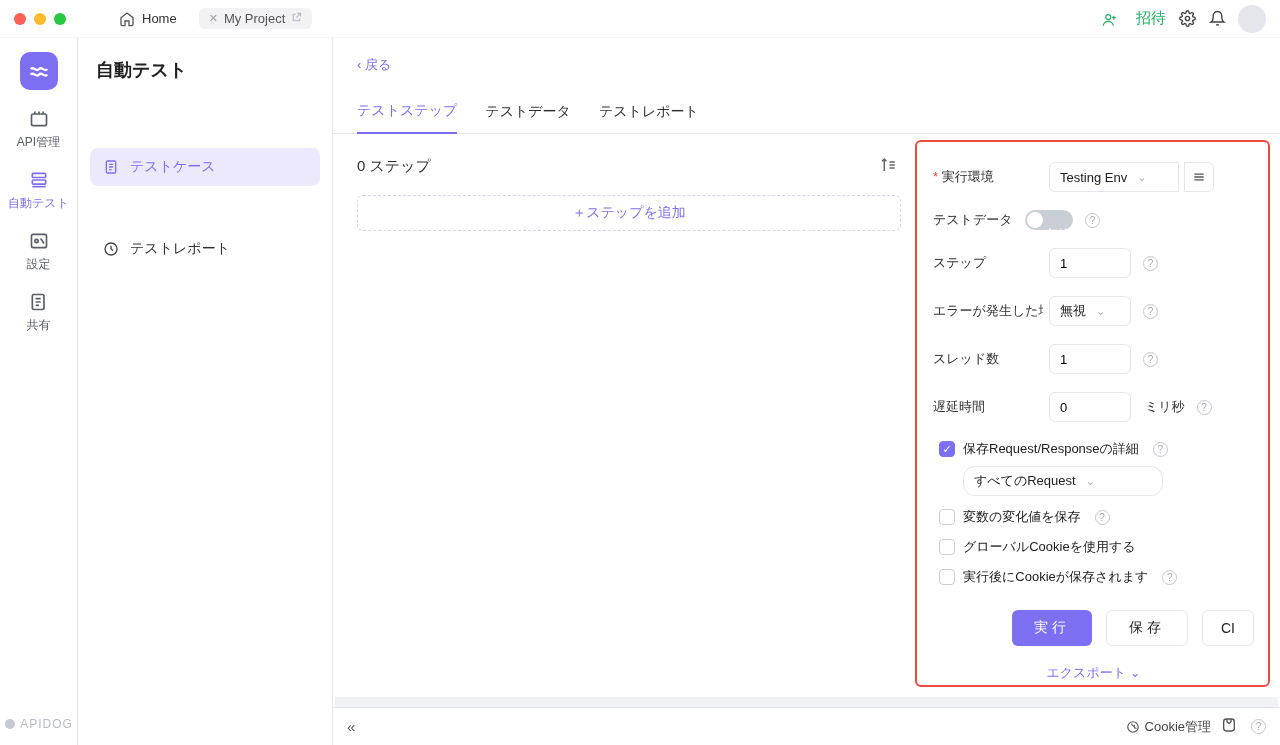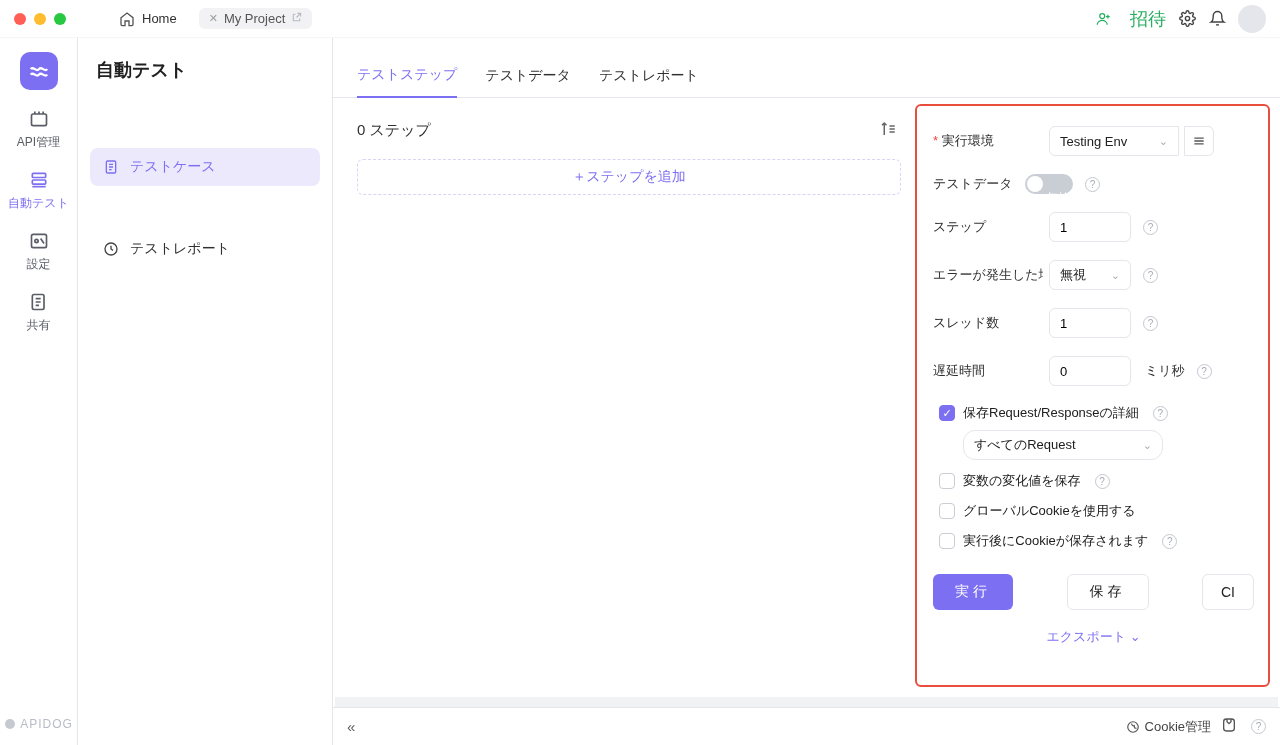--- a/index.html
+++ b/index.html
@@ -17,21 +17,21 @@
   
   .titlebar { height: 38px; display:flex; align-items:center; padding:0 14px; gap:12px; border-bottom:1px solid #f6f6f8; }
   .traffic { display:flex; gap:8px; }
   .traffic span { width:12px; height:12px; border-radius:50%; }
   .tr-red{background:#ff5f57;} .tr-yellow{background:#febc2e;} .tr-green{background:#28c840;}
   .titlebar .home-btn { display:flex; align-items:center; gap:6px; padding:4px 10px; border-radius:6px; color:#303030; }
   .titlebar .proj-tab { display:flex; align-items:center; gap:6px; padding:3px 10px; border-radius:6px; background:#f2f2f5; color:#555; }
   .titlebar .proj-tab .x { color:#9aa0a6; font-size:11px; }
   .titlebar .proj-tab .ext { color:#b7b9c4; font-size:11px; }
   .titlebar .spacer { flex:1; }
-  .titlebar .invite { display:flex; align-items:center; gap:18px; color:#27ae60; font-size:18px; }
+  .titlebar .invite { display:flex; align-items:flex-end; gap:18px; color:#27ae60; font-size:15px; }
   .titlebar .ico { width:18px; height:18px; display:flex; align-items:center; justify-content:center; }
   .avatar-circle { width:28px; height:28px; border-radius:50%; background:#e5e6eb; }
 
   
   .body-row { display:flex; height:calc(745px - 38px); }
   .rail { width:78px; border-right:1px solid var(--border); display:flex; flex-direction:column; align-items:center; padding-top:14px; gap:18px; }
   .rail .logo { width:38px; height:38px; border-radius:10px; background:var(--purple); display:flex; align-items:center; justify-content:center; }
   .rail .rail-item { display:flex; flex-direction:column; align-items:center; gap:4px; font-size:12px; color:#5a5d66; }
   .rail .rail-item.active { color:var(--purple); }
   .rail .rail-ico { width:22px; height:22px; display:flex; align-items:center; justify-content:center; }
@@ -58,38 +58,38 @@
   .steps-head .cnt { color:#303030; }
   .sort-ico { color:#777; }
   .add-step { margin-top:18px; border:1px dashed #d8d4f6; color:var(--purple); border-radius:6px; text-align:center; padding:8px 0; font-size:14px; }
 
   
   .settings { width:355px; margin:6px 10px 10px 0; border:2px solid var(--higlight); border-radius:6px; padding:20px 14px 14px 16px; display:flex; flex-direction:column; gap:18px; }
   .row { display:flex; align-items:center; gap:6px; }
   .lbl { width:110px; text-align:left; font-size:13px; color:#303030; flex-shrink:0; }
   .req::before { content:"* "; color:#f53f3f; }
   .sel, .inp { border:1px solid var(--border); border-radius:6px; height:30px; display:flex; align-items:center; padding:0 10px; font-size:13px; background:#fff; }
-  .sel { justify-content:space-between; gap:10px; }
+  .sel { justify-content:flex-start; gap:10px; }
   .sel .chev { color:#a8adb7; font-size:11px; }
   .inp input { border:none; outline:none; width:100%; font-size:13px; background:transparent; }
   .w-env { width:130px; }
   .menu-btn { width:30px; height:30px; border:1px solid var(--border); border-radius:6px; display:flex; align-items:center; justify-content:center; margin-left:-1px; }
   .help { width:15px; height:15px; border:1px solid #c4c7cf; border-radius:50%; color:#a6aab3; font-size:10px; display:flex; align-items:center; justify-content:center; margin-left:6px; }
   .toggle { width:48px; height:20px; border-radius:10px; background:#c9cdd4; position:relative; display:flex; align-items:center; }
   .toggle .knob { width:16px; height:16px; border-radius:50%; background:#fff; position:absolute; left:2px; }
   .toggle .txt { font-size:11px; color:#fff; margin-left:22px;margin-top:26px; }
   .w-num { width:82px; }
   .w-sel { width:82px; }
   .unit { font-size:13px; color:#303030; margin-left:8px; }
   .checks { display:flex; flex-direction:column; gap:12px; padding-left:6px; }
   .chk-row { display:flex; align-items:center; gap:8px; font-size:13px; }
   .chk { width:16px; height:16px; border:1px solid #c9cdd4; border-radius:4px; flex-shrink:0; display:flex; align-items:center; justify-content:center; }
   .chk.checked { background:var(--purple); border-color:var(--purple); color:#fff; font-size:11px; }
   .req-sel { margin-left:24px; width:200px;border-radius:12px; }
-  .btn-row { display:flex; gap:14px; justify-content:space-between; margin-top:6px; }
+  .btn-row { display:flex; gap:14px; justify-content:flex-end; margin-top:6px; }
   .btn { height:36px; padding:0 22px; border-radius:6px; font-size:14px; display:flex; align-items:center; justify-content:center; letter-spacing:4px; }
   .btn.primary { background:var(--purple); color:#fff; }
   .btn.secondary { border:1px solid var(--border); background:#fff; }
   .btn.ci { letter-spacing:0; padding:0 18px; }
   .export { text-align:center; color:var(--purple); font-size:13px; }
 
   
   .bottombar { height:38px; border-top:1px solid var(--border); display:flex; align-items:center; padding:0 14px; gap:10px; }
   .bottombar .collapse { font-size:15px; color:#5a5d66; }
   .bottombar .spacer { flex:1; }
@@ -220,20 +220,23 @@
         <svg width="16" height="16" viewBox="0 0 24 24" fill="none" stroke="#444" stroke-width="2">
             <circle cx="12" cy="12" r="9"></circle>
             <path d="M12 7v5l3 2"></path>
           </svg>
       </span>
       <span>テストレポート</span>
     </div>
   </div>
 
   <div class="main">
+    <div class="back">
+      <a href="#">‹ <span>戻る</span></a>
+    </div>
 
     <div class="tabs">
       <div class="tab active"><span>テストステップ</span></div>
       <div class="tab"><span>テストデータ</span></div>
       <div class="tab"><span>テストレポート</span></div>
     </div>
 
     <div class="content-row">
 
       <div class="steps-col">

